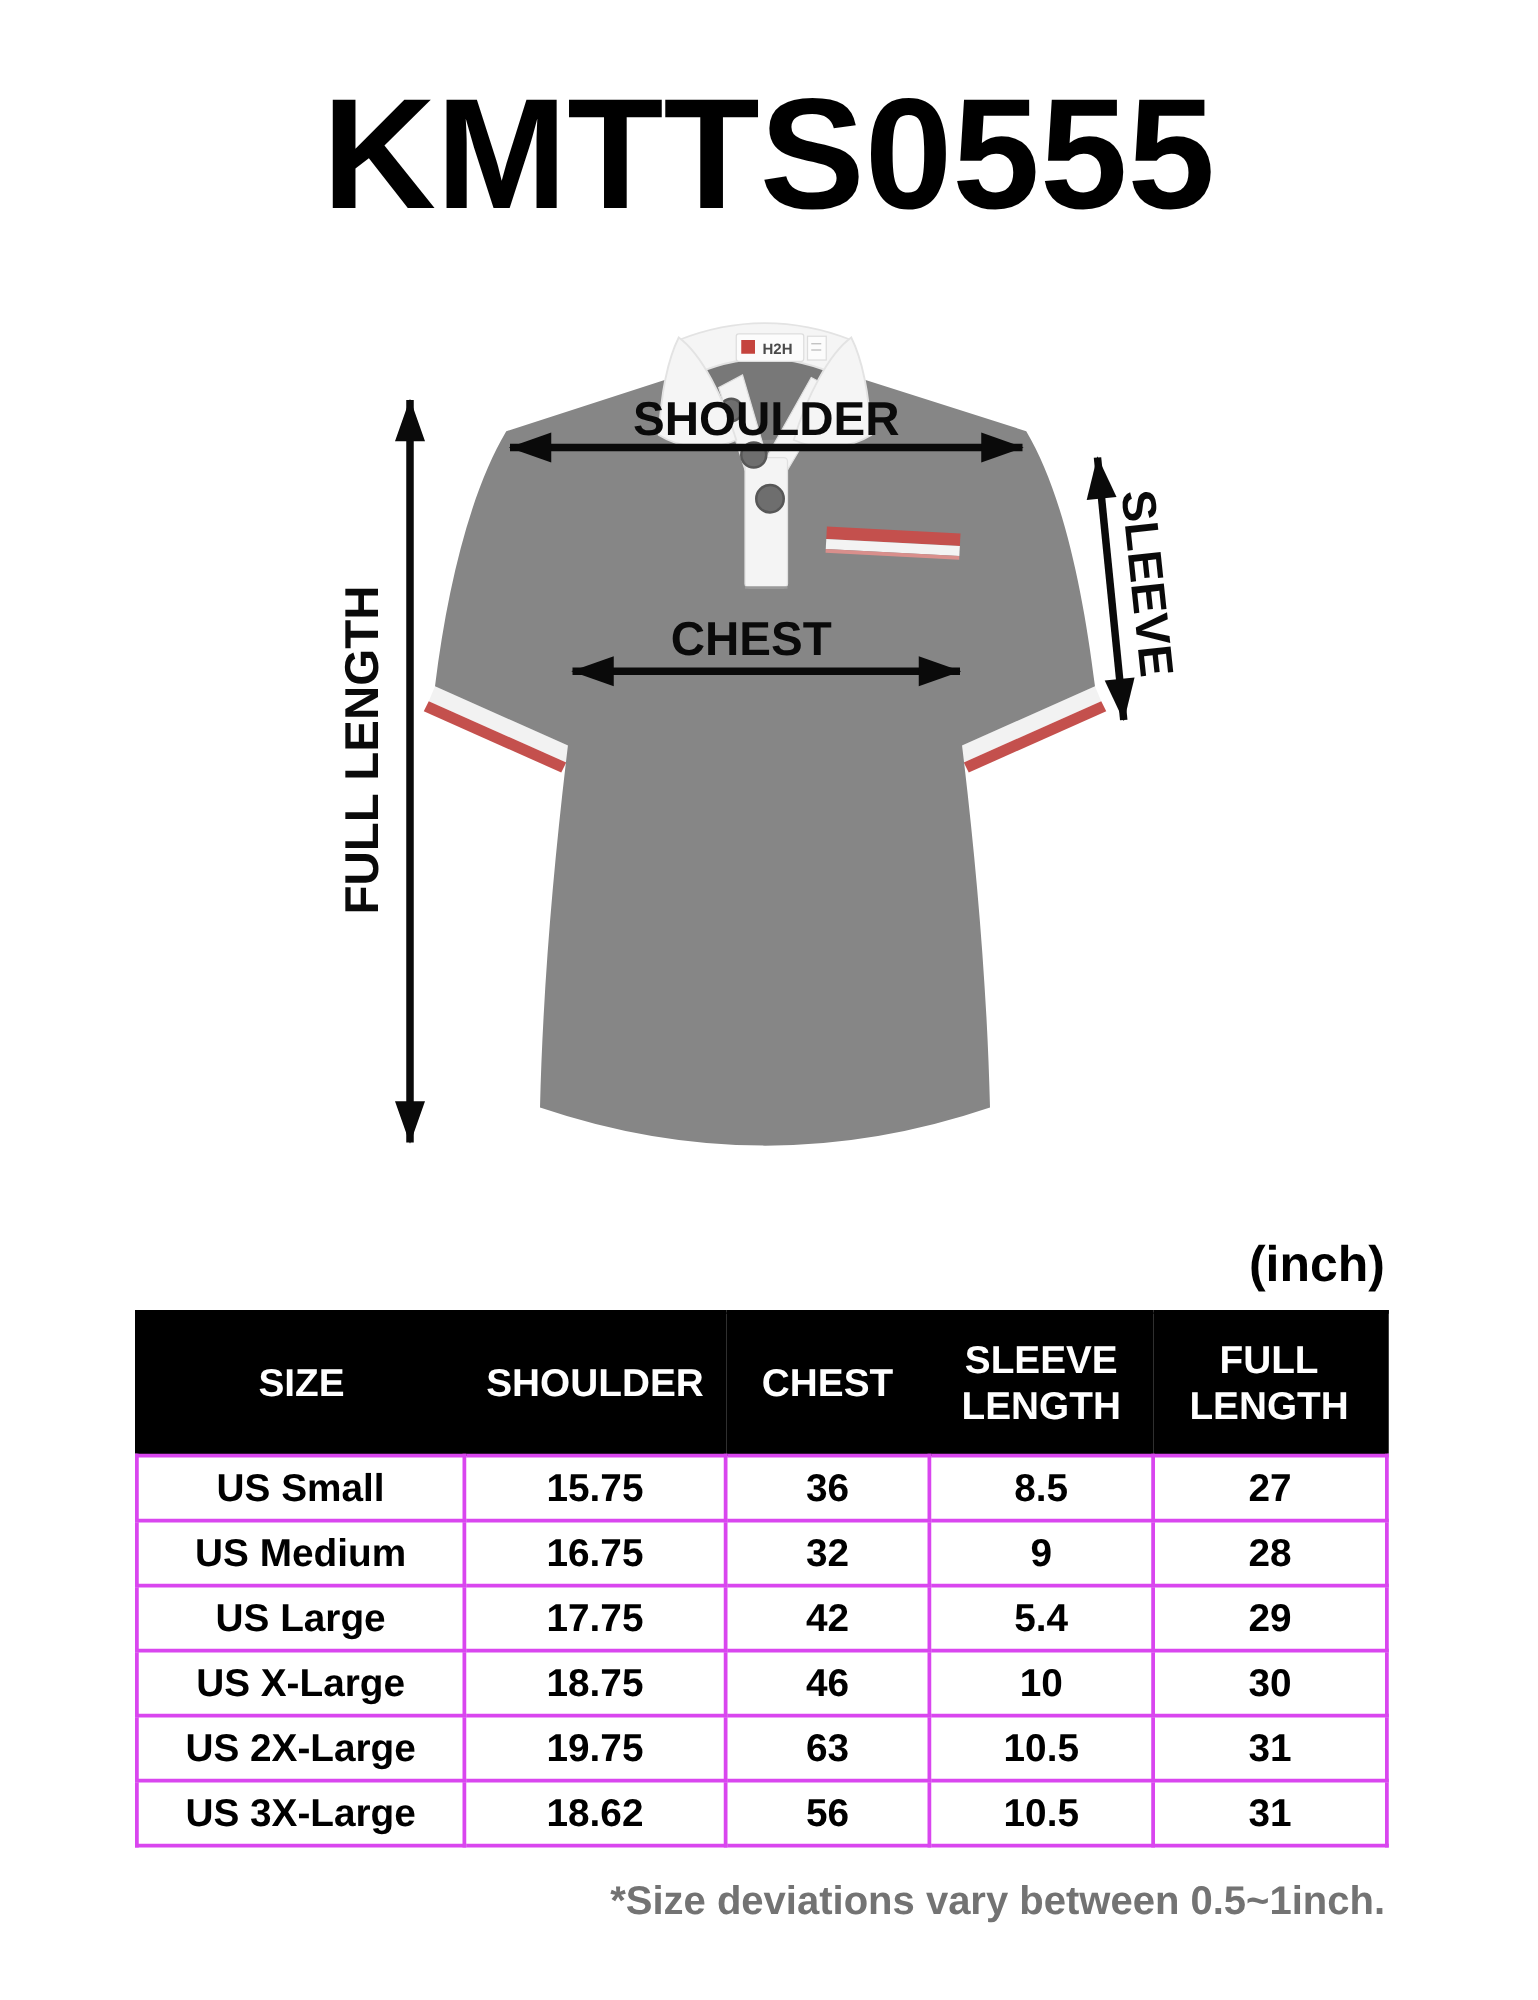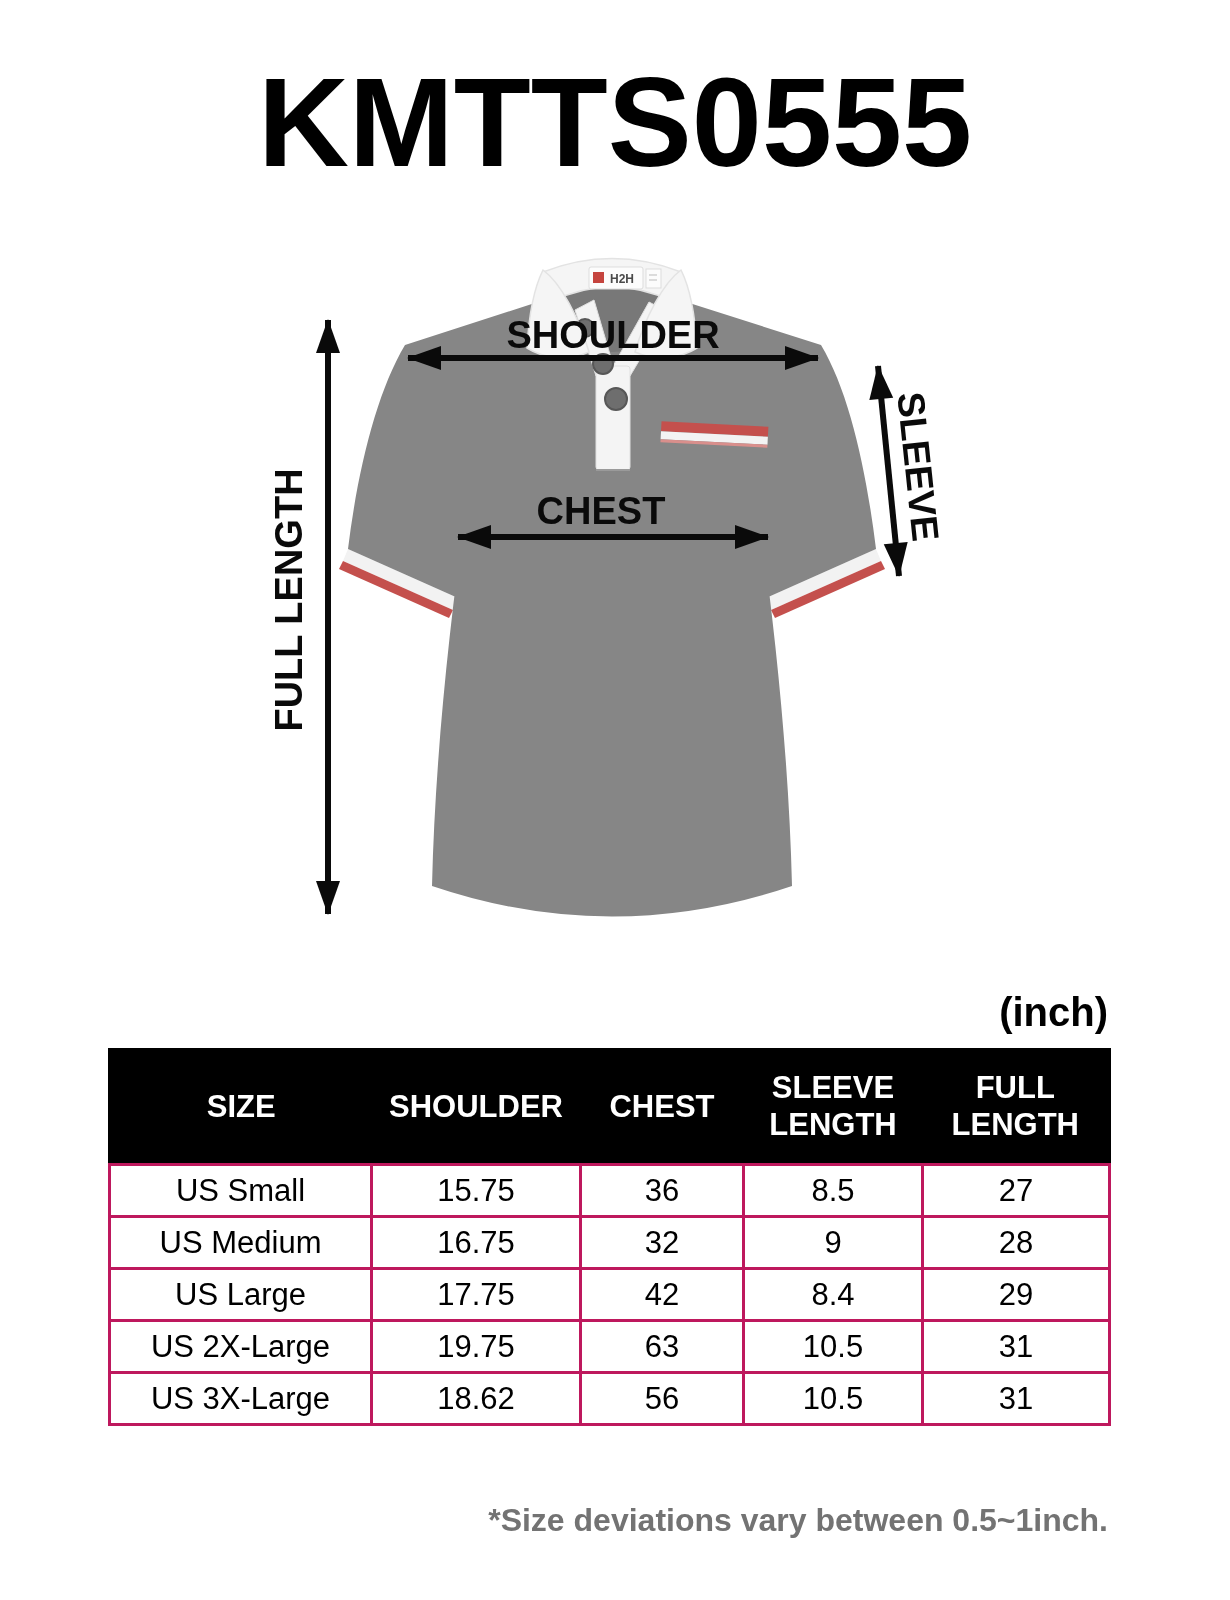--- a/index.html
+++ b/index.html
@@ -59,22 +59,22 @@
     border-collapse:collapse;table-layout:fixed;
     border:3px solid #000;
   }
   .size-table th{
     background:var(--header-bg);color:var(--header-text);
     font-size:31px;font-weight:bold;line-height:1.18;
     height:115px;text-align:center;vertical-align:middle;
     border:none;padding:0 6px;
   }
   .size-table td{
-    border:3px solid #be185d;
-    font-size:31px;font-weight:normal;color:#000;
+    border:3px solid #d946ef;
+    font-size:31px;font-weight:bold;color:#000;
     height:52px;text-align:center;vertical-align:middle;
     background:#fff;
   }
   .footnote{
     position:absolute;top:1502px;right:122px;
     font-size:32px;font-weight:bold;color:#737373;
   }
 </style>
 </head>
 <body>
@@ -190,22 +190,29 @@
         <td>US Medium</td>
         <td>16.75</td>
         <td>32</td>
         <td>9</td>
         <td>28</td>
       </tr>
       <tr>
         <td>US Large</td>
         <td>17.75</td>
         <td>42</td>
-        <td>8.4</td>
+        <td>5.4</td>
         <td>29</td>
+      </tr>
+      <tr>
+        <td>US X-Large</td>
+        <td>18.75</td>
+        <td>46</td>
+        <td>10</td>
+        <td>30</td>
       </tr>
       <tr>
         <td>US 2X-Large</td>
         <td>19.75</td>
         <td>63</td>
         <td>10.5</td>
         <td>31</td>
       </tr>
       <tr>
         <td>US 3X-Large</td>

